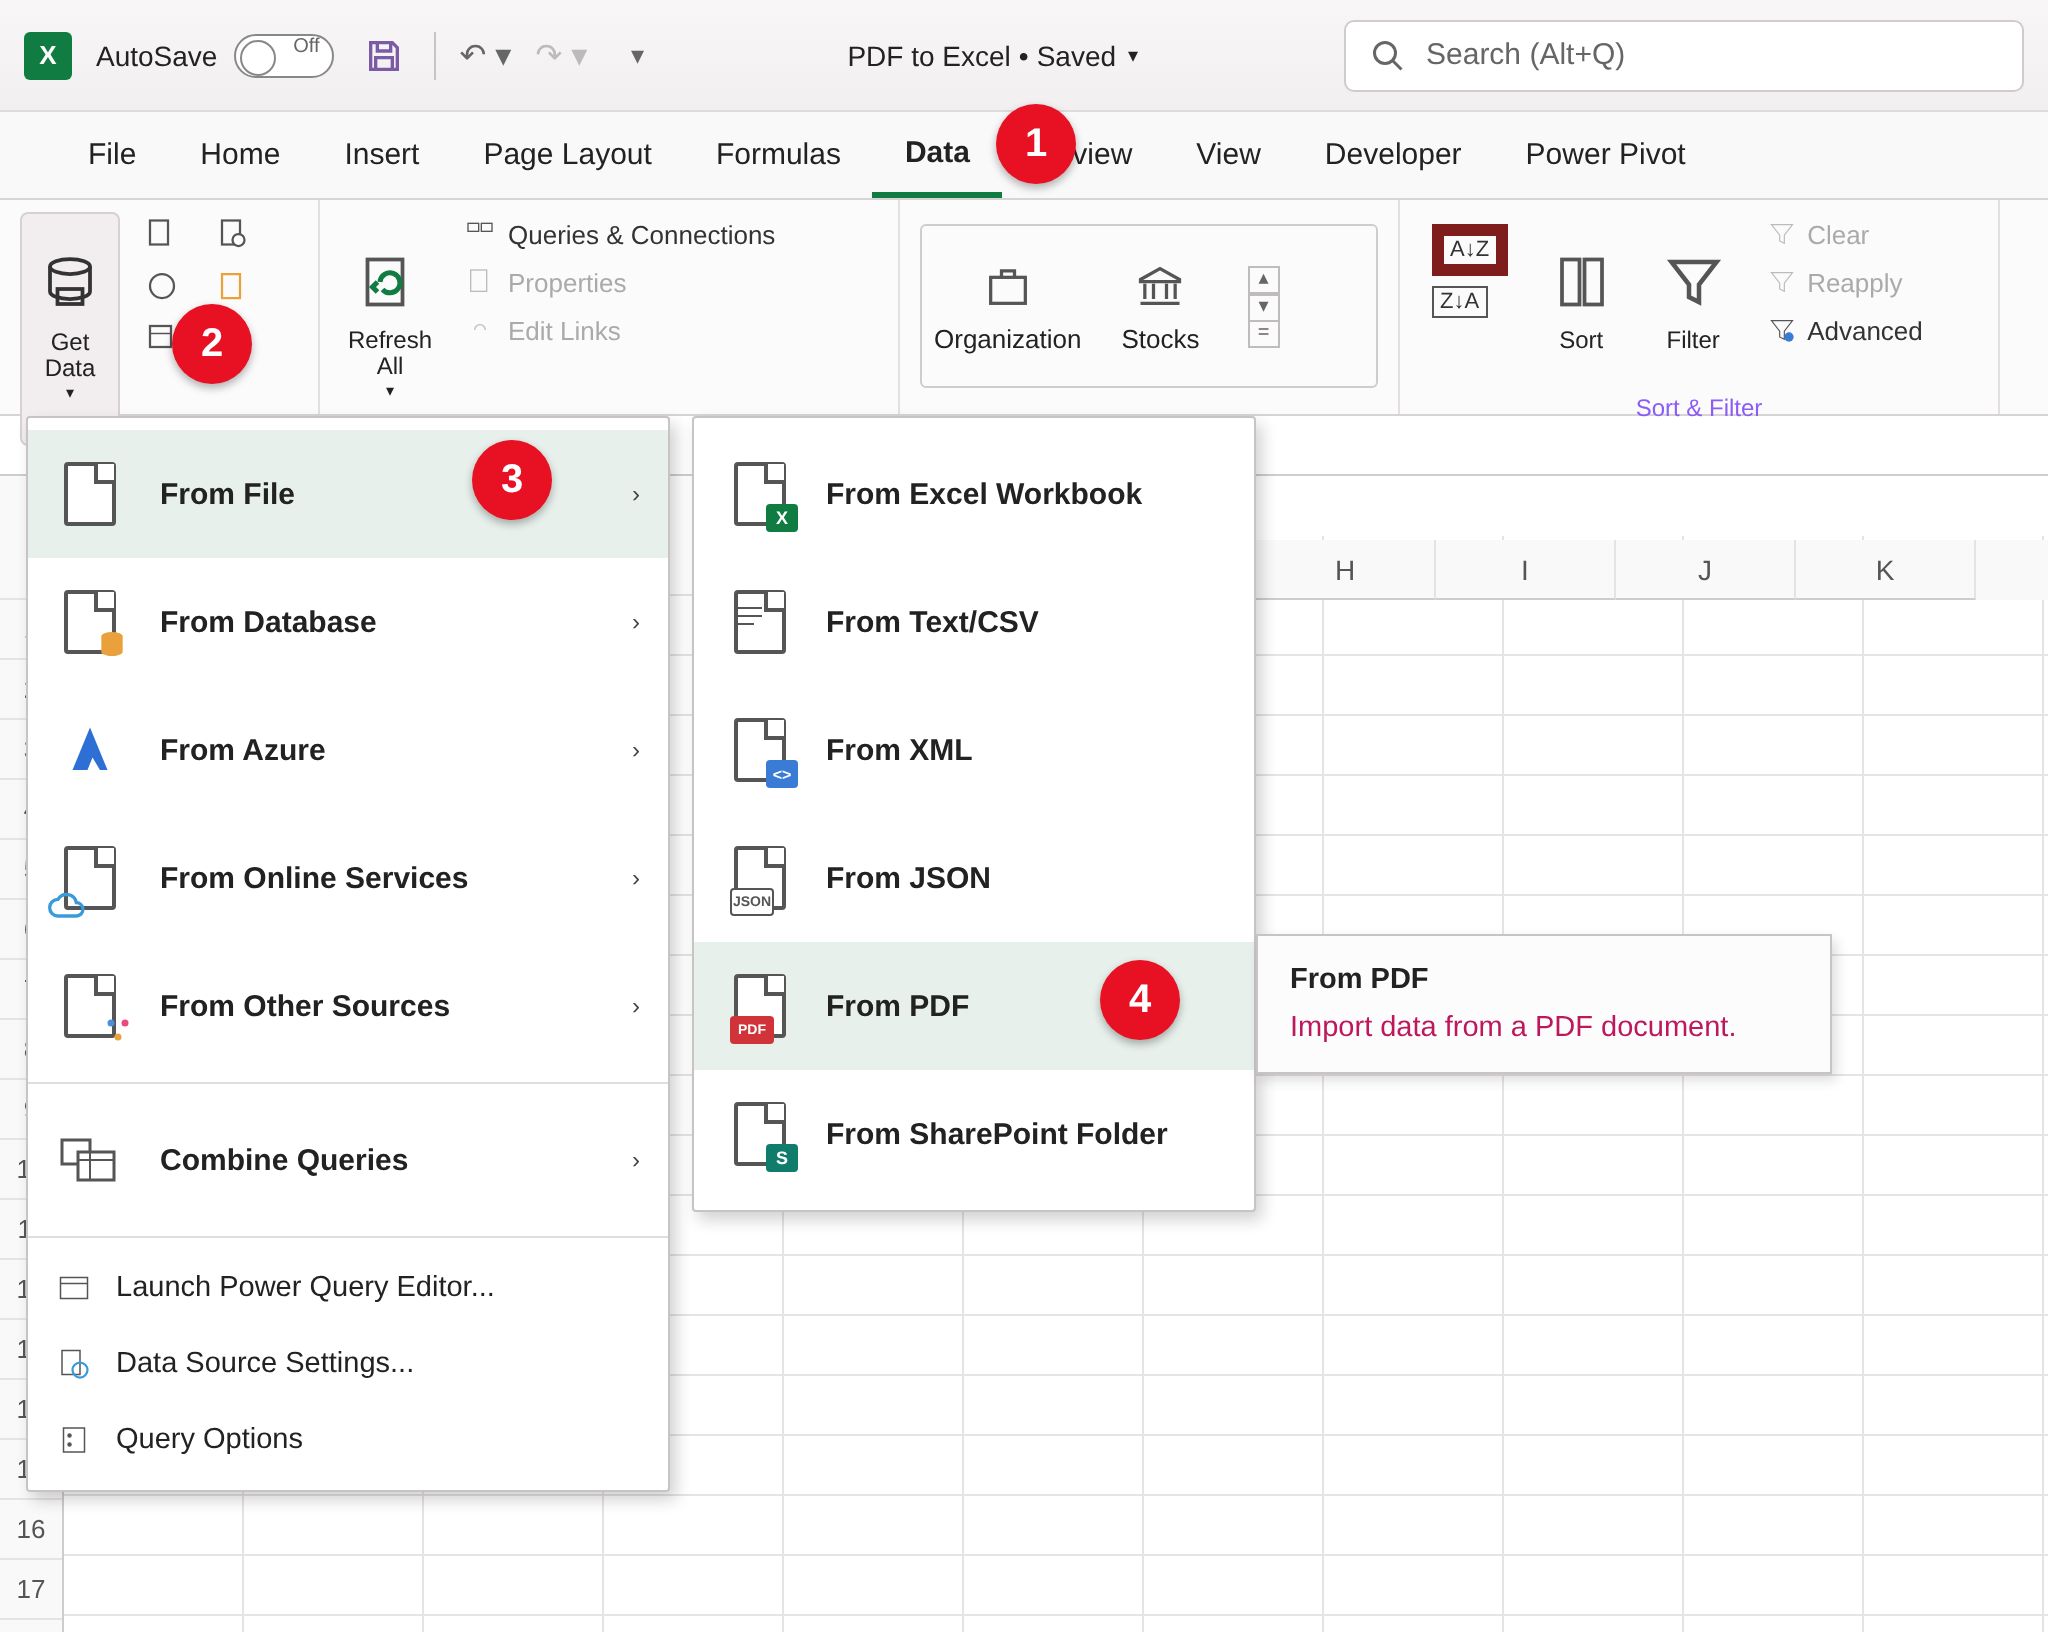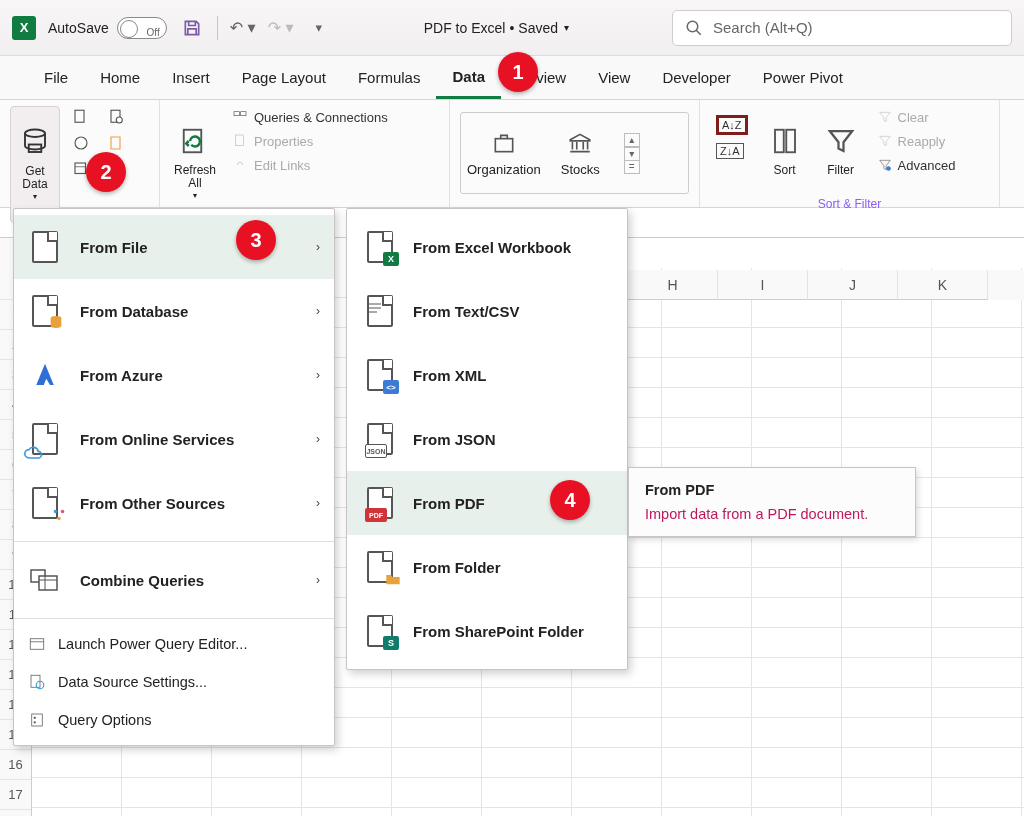--- a/index.html
+++ b/index.html
@@ -29,21 +29,21 @@
     background: #107c41;
     border-radius: 3px;
     display: flex; align-items: center; justify-content: center;
     color: #fff; font-weight: bold; font-size: 13px;
   }
   .autosave-group { display: flex; align-items: center; gap: 8px; }
   .autosave-label { font-size: 14px; }
   .toggle {
     width: 50px; height: 22px; border: 1px solid #888; border-radius: 11px;
     background: #fff; position: relative;
-    display: flex; align-items: flex-end; justify-content: flex-end;
+    display: flex; align-items: flex-start; justify-content: flex-end;
     padding-right: 6px; font-size: 10px; color: #666;
   }
   .toggle::before {
     content: ""; position: absolute; left: 2px; top: 2px;
     width: 16px; height: 16px; border-radius: 50%;
     border: 1px solid #888; background: #fff;
   }
   .qat-btn {
     width: 26px; height: 26px; display: flex; align-items: center;
     justify-content: center; color: #6b5b88;
@@ -400,21 +400,21 @@
           <span>▾</span>
           <span style="border-top:none;">=</span>
       </div>
     </div>
   </div>
 
   <div class="ribbon-group" style="width:300px;">
     <div class="ribbon-group-body">
       <div class="mini-col" style="margin-top:8px;">
         <div class="mini-btn">
-            <span style="border:3px solid #7f1d1d;padding:1px 3px;font-size:11px;text-align:right;">A↓Z</span>
+            <span style="border:6px solid #7f1d1d;padding:1px 3px;font-size:11px;text-align:right;">A↓Z</span>
           </div>
         <div class="mini-btn">
             <span style="border:1px solid #555;padding:1px 3px;font-size:11px;">Z↓A</span>
           </div>
       </div>
       <div class="big-button">
         <div class="big-icon">
           <svg width="30" height="30" viewBox="0 0 24 24">
               <rect x="4" y="3" width="7" height="18" fill="none" stroke="#555" stroke-width="1.5"></rect>
               <rect x="13" y="3" width="7" height="18" fill="none" stroke="#555" stroke-width="1.5"></rect>
@@ -617,29 +617,20 @@
   <div class="menu-item2 highlight">
     <div class="mi-icon">
         <div class="icon-doc"></div>
         <div class="icon-badge" style="background:#d13438;font-size:7px;width:22px;left:2px;">PDF</div>
       </div>
     <span><b>From PDF</b></span>
   </div>
   <div class="menu-item2">
     <div class="mi-icon">
         <div class="icon-doc"></div>
-        <svg style="position:absolute;bottom:-2px;right:-4px;" width="16" height="14" viewBox="0 0 24 20">
-          <path d="M2 4h7l2 3h11v11H2z" fill="#e9a23b"></path>
-        </svg>
-      </div>
-    <span><b>From Folder</b></span>
-  </div>
-  <div class="menu-item2">
-    <div class="mi-icon">
-        <div class="icon-doc"></div>
         <div class="icon-badge" style="background:#0f7c6c;">S</div>
       </div>
     <span><b>From SharePoint Folder</b></span>
   </div>
 </div>
 
 <div class="tooltip">
   <div class="tooltip-title">From PDF</div>
   <div class="tooltip-body">Import data from a PDF document.</div>
 </div>

